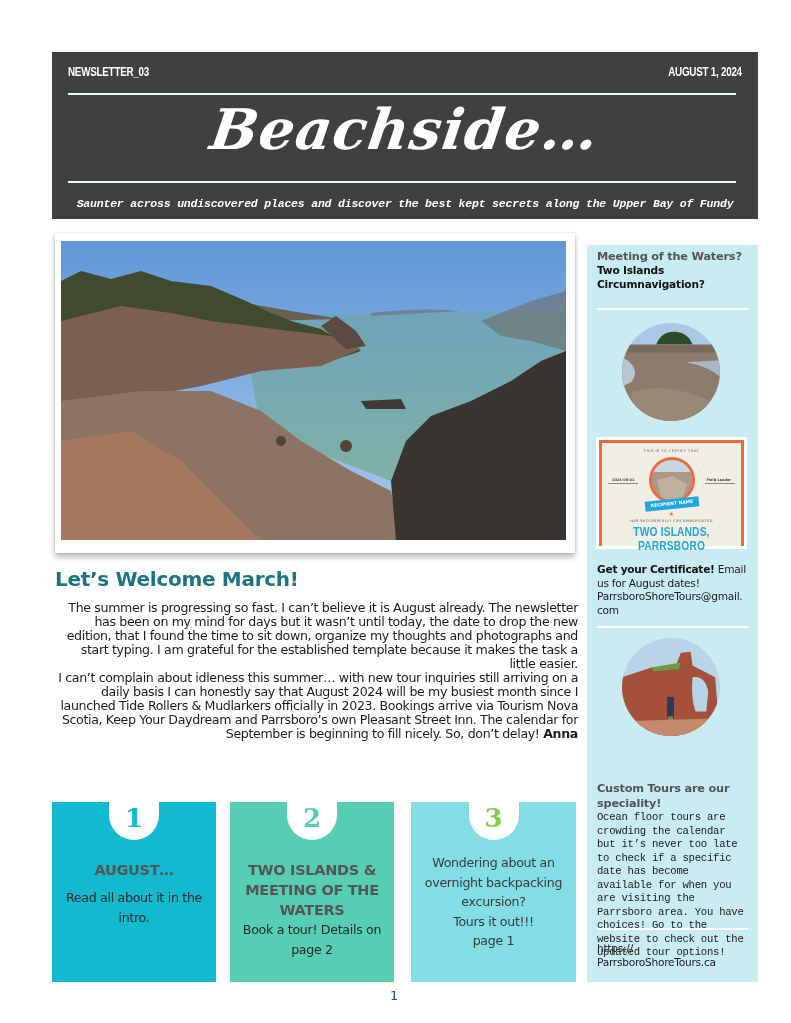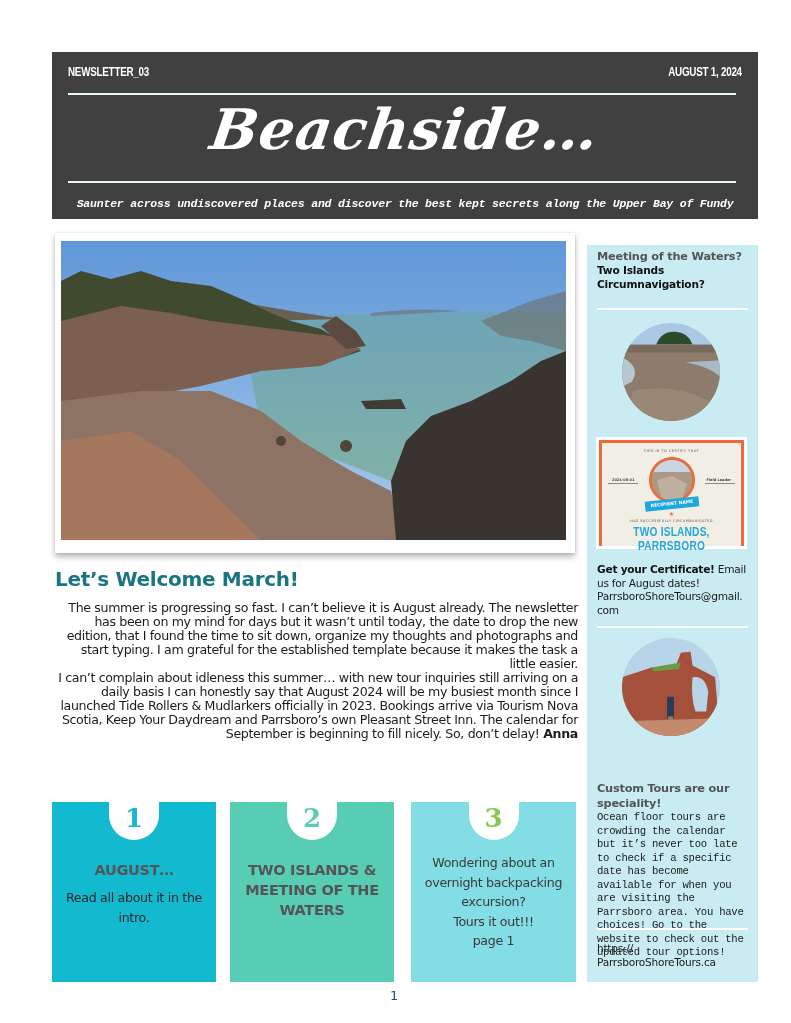--- a/index.html
+++ b/index.html
@@ -192,20 +192,21 @@
   <div class="box-content">
     <div class="box-heading">AUGUST…</div>
     <div class="box-text gap">Read all about it in the intro.</div>
   </div>
 </div>
 
 <div class="box box2">
   <div class="num-badge n2">2</div>
   <div class="box-content">
     <div class="box-heading">TWO ISLANDS &amp; MEETING OF THE WATERS</div>
+    <div class="box-text">Book a tour! Details on page 2</div>
   </div>
 </div>
 
 <div class="box box3">
   <div class="num-badge n3">3</div>
   <div class="box-content">
     <div class="box-text">Wondering about an overnight backpacking excursion?</div>
     <div class="box-text">Tours it  out!!!</div>
     <div class="box-text">page 1</div>
   </div>

